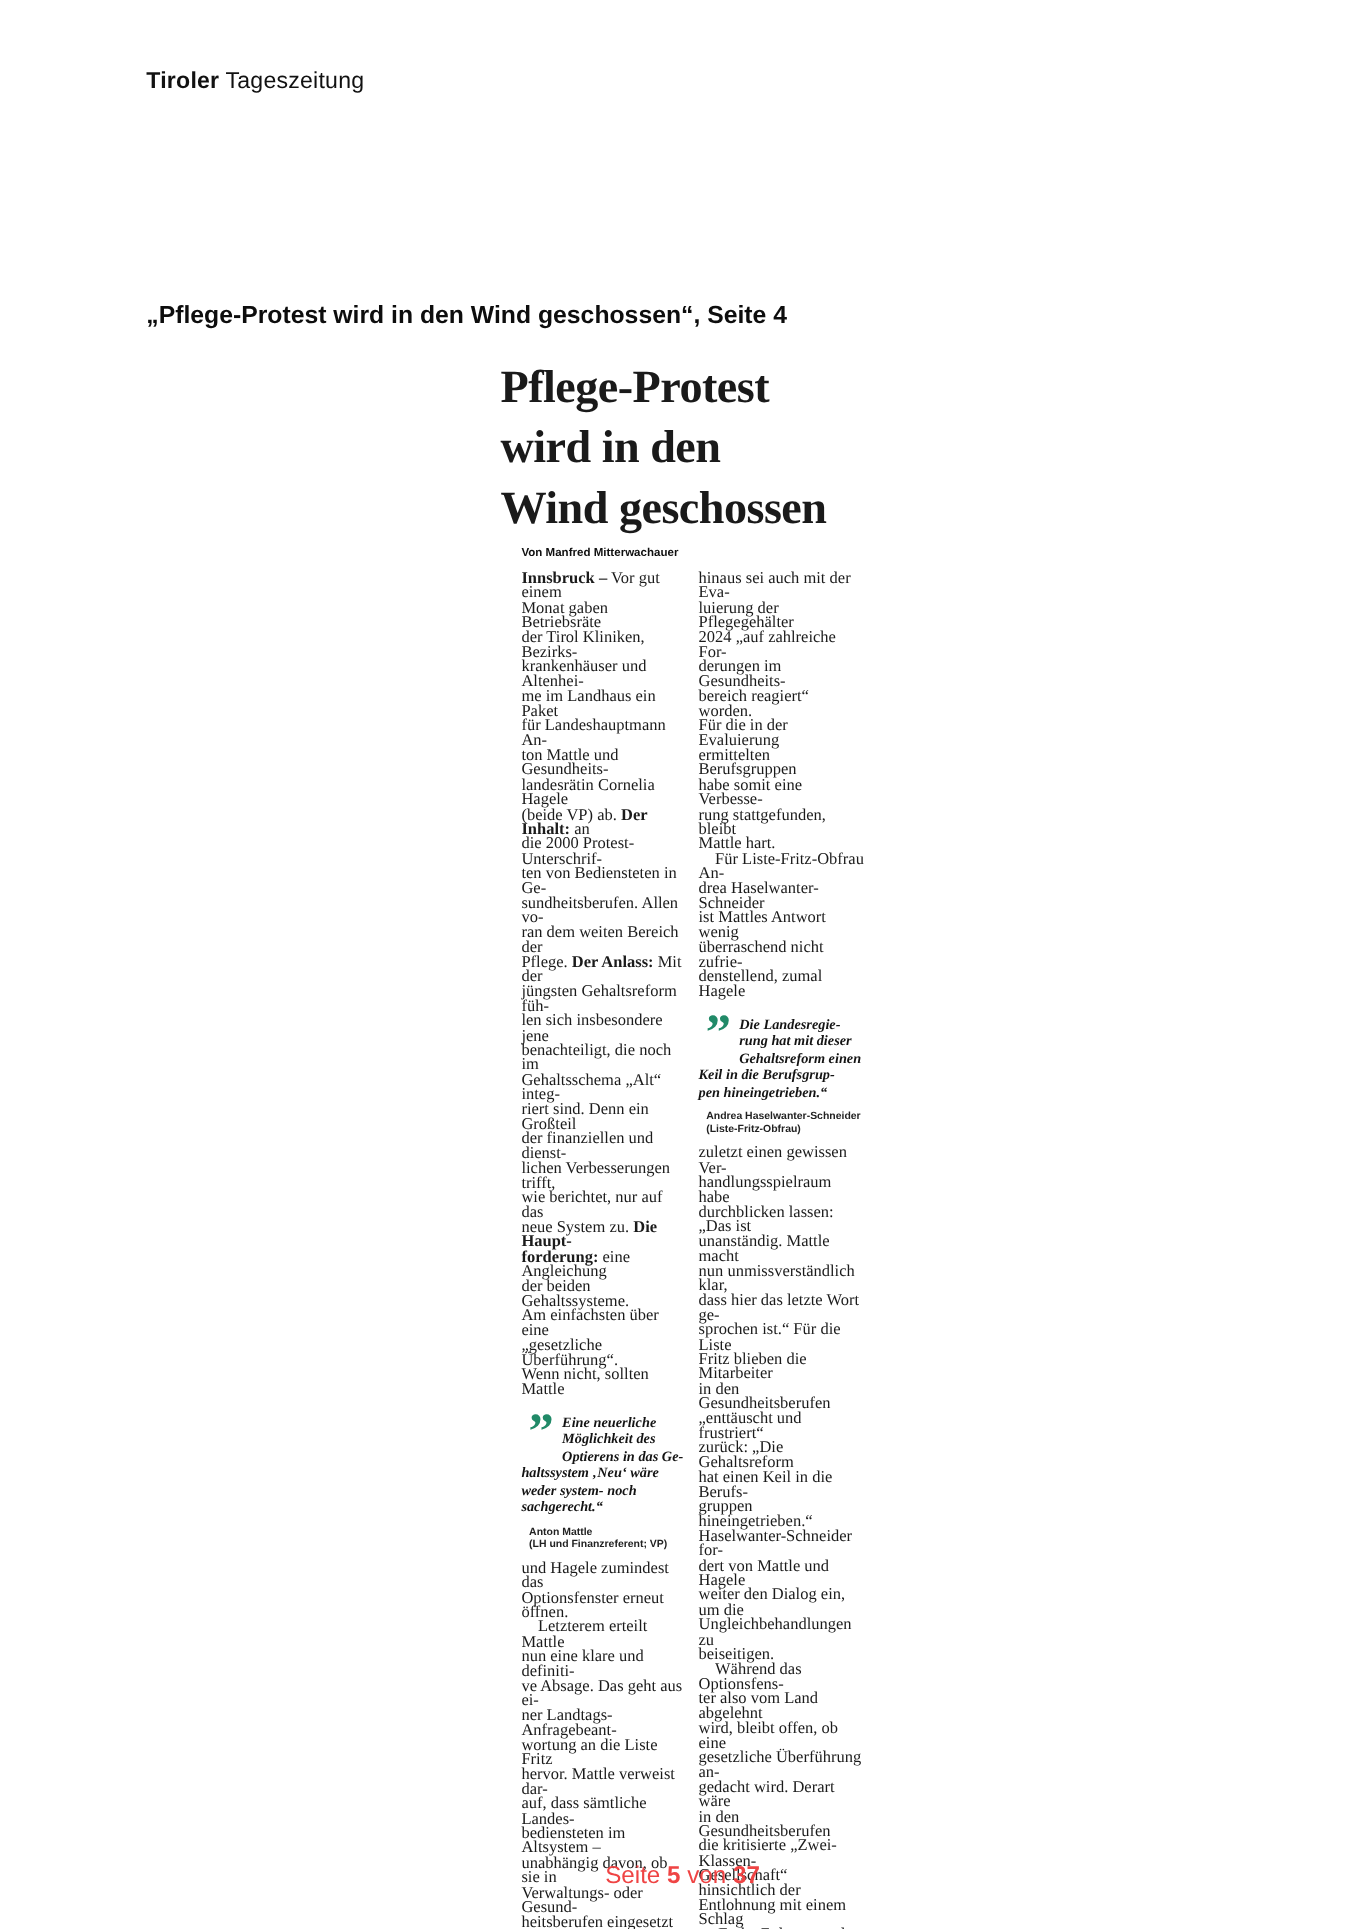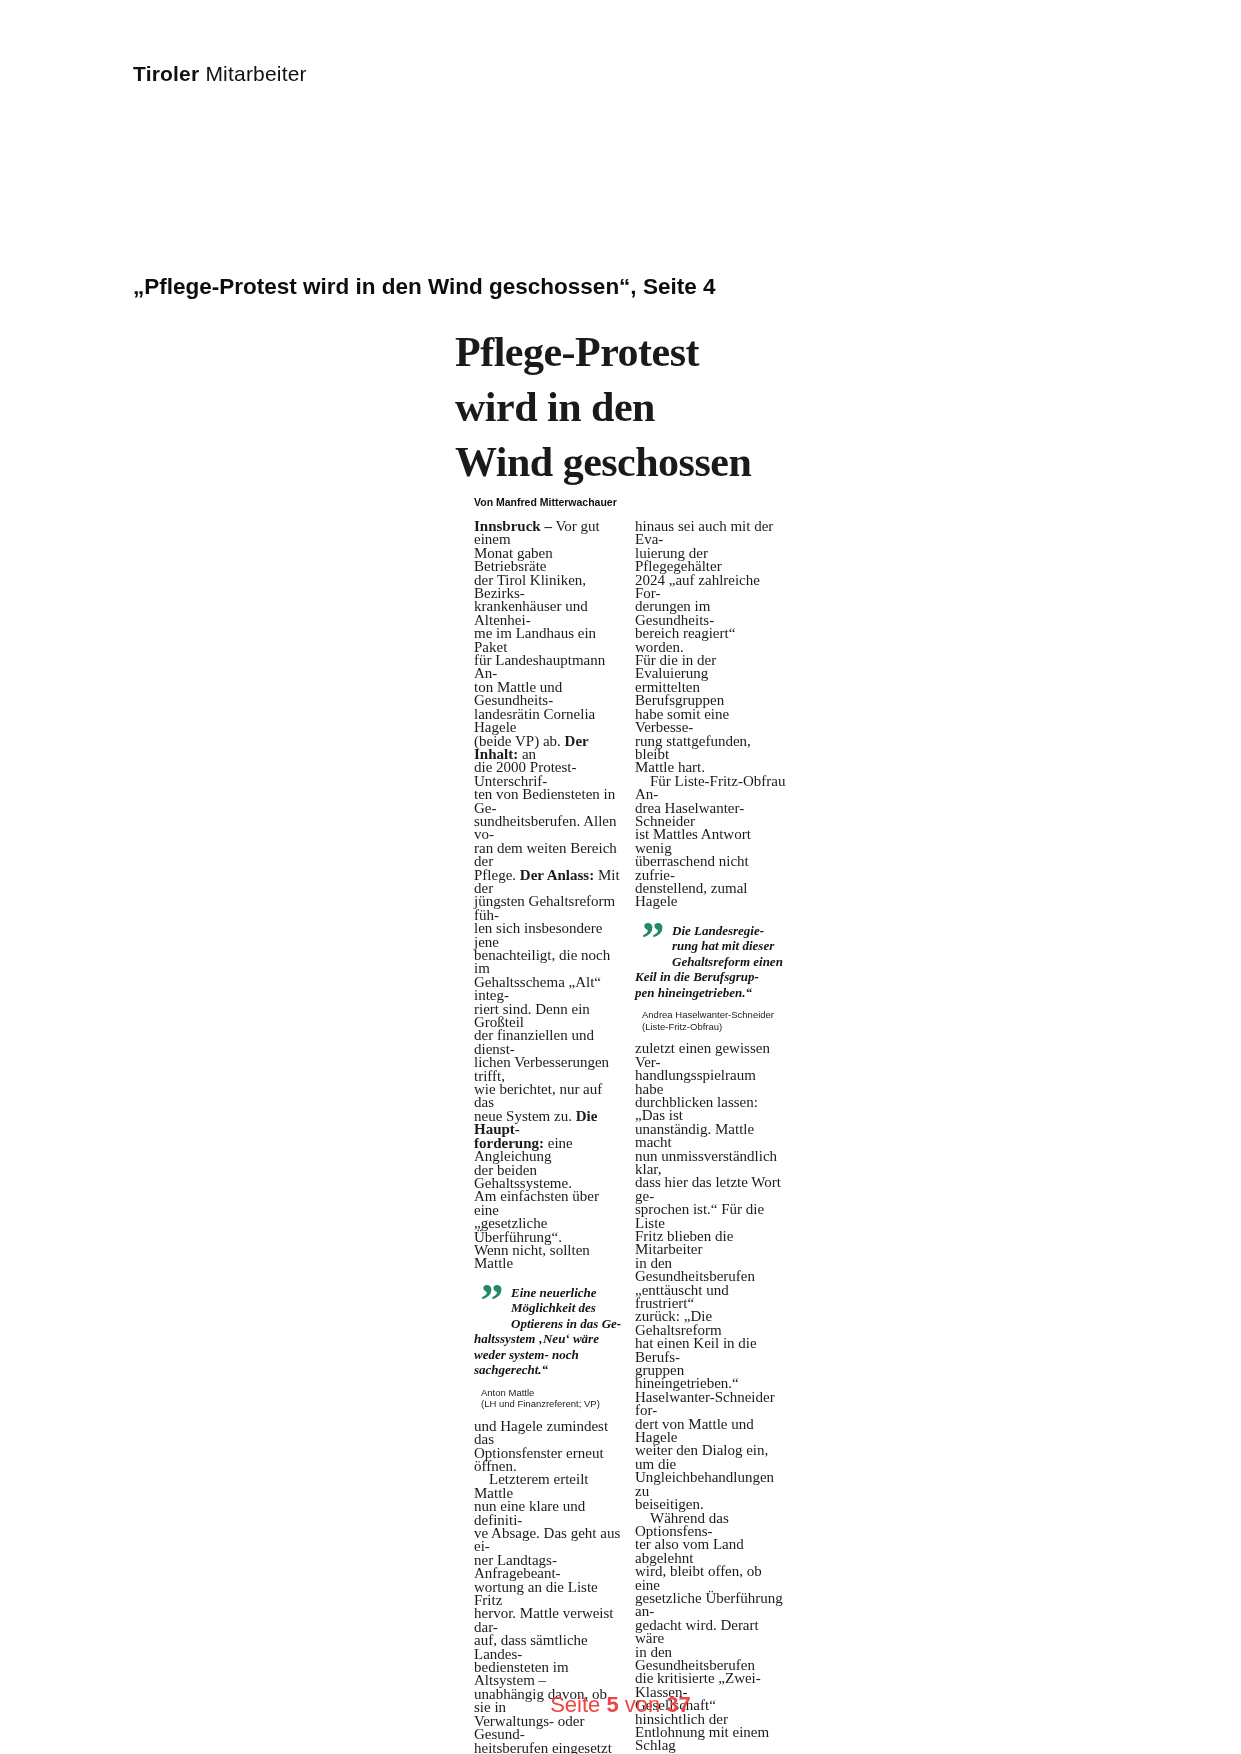--- a/index.html
+++ b/index.html
@@ -30,30 +30,30 @@
   }
   .b { font-weight:bold; }
   .pullquote {
     margin-top:14px; font-family:"Liberation Serif", serif; font-style:italic;
     font-weight:bold; font-size:13px; line-height:15.5px; white-space:pre-line; color:#141414;
   }
   .qmark {
     float:left; width:26px; margin:2px 6px 0 5px; font-style:normal; font-weight:bold;
     font-size:46px; line-height:28px; height:30px; color:#218a68; text-align:center; white-space:normal;
   }
-  .attrib { margin-top:9px; padding-left:7px; font-size:9.5px; line-height:11.5px; font-weight:normal; color:#222; }
+  .attrib { margin-top:9px; padding-left:7px; font-size:9.5px; line-height:11.5px; font-weight:bold; color:#222; }
   .attrib + .body { margin-top:10px; }
   .pagefooter { position:absolute; left:0; top:1653px; width:100%; text-align:center; font-size:22px; color:#ef4444; white-space:pre;margin-top:39px; }
 </style>
 </head>
 <body>
 
 <div class="page">
 
-  <div class="masthead"><span class="brand">Tiroler</span><span> Mitarbeiter</span></div>
+  <div class="masthead"><span class="brand">Tiroler</span><span> Tageszeitung</span></div>
 
   <h1 class="section-heading">„Pflege-Protest wird in den Wind geschossen“, Seite 4</h1>
 
   <article class="clipping">
     <h2 class="a-title">Pflege-Protest
 wird in den
 Wind geschossen</h2>
     <div class="a-byline">Von Manfred Mitterwachauer</div>
 
     <div class="cols">

